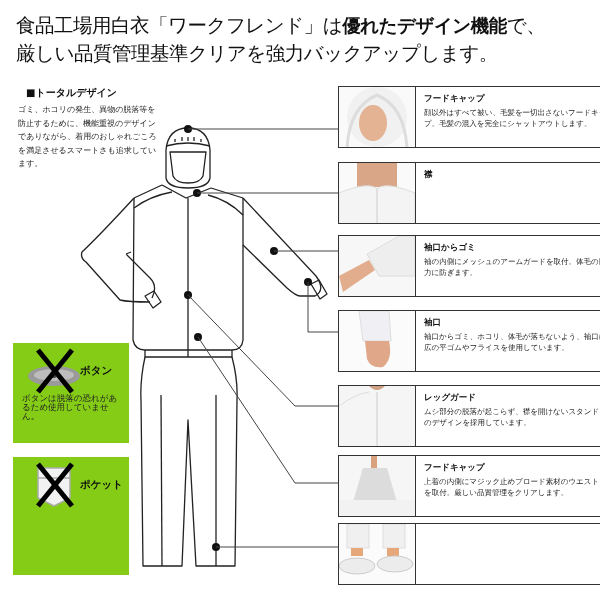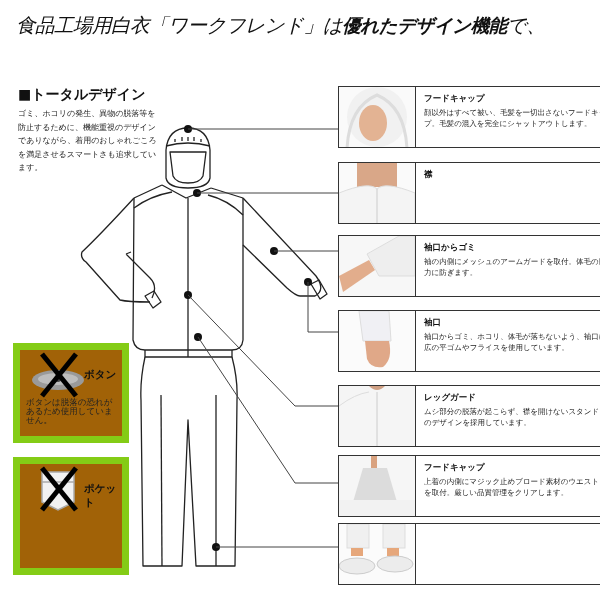--- a/index.html
+++ b/index.html
@@ -1,43 +1,44 @@
 <!DOCTYPE html>
 <html><head>
 <meta charset="utf-8">
 <style>
   html, body { margin: 0; padding: 0; background: #ffffff; }
   body { width: 600px; height: 600px; position: relative; overflow: hidden;
          font-family: "DejaVu Sans", "Liberation Sans", sans-serif; color: #111; }
   .headline { position: absolute; left: 16px; top: 12px; width: 580px;
               font-family: "DejaVu Serif", "Liberation Serif", serif; font-size: 19.5px;
-              line-height: 28px; color: #111; letter-spacing: -0.5px; font-style: italic; }
+              line-height: 28px; color: #111; letter-spacing: -0.5px; }
   .headline b { font-weight: bold; font-family: "DejaVu Sans", sans-serif; font-size: 18.5px; }
   .intro { position: absolute; left: 18px; top: 86px; width: 140px; }
-  .intro-title { font-size: 14px; font-weight: bold; margin-bottom: 3px; }
+  .intro-title { font-size: 10px; font-weight: bold; margin-bottom: 3px; margin-left: 8px; }
   .intro-text { font-size: 8px; line-height: 13.5px; color: #222; }
   svg.figure { position: absolute; left: 0; top: 0; }
   .panel { position: absolute; left: 338px; width: 298px; height: 62px;
            border: 1px solid #333; box-sizing: border-box; display: flex; background: #fff; }
   .panel-photo { width: 76px; height: 100%; border-right: 1px solid #333; position: relative;
                  overflow: hidden; background: #fafafa; }
   .panel-body { flex: 1; padding: 6px 6px 0 8px; }
   .panel-title { font-size: 8.5px; font-weight: bold; margin-bottom: 2px; }
   .panel-text { font-size: 7.5px; line-height: 11px; color: #222; }
-  .nobox { position: absolute; left: 13px; width: 116px; border: 7px solid #84cc16;
-           box-sizing: border-box; background: #a16207; }
+  .nobox { position: absolute; left: 13px; width: 116px; border: 3px solid #84cc16;
+           box-sizing: border-box; background: #84cc16; }
   .nobox-head { height: 48px; position: relative; }
   .nobox-title { position: absolute; left: 64px; top: 18px; font-size: 10.5px; font-weight: bold; }
   .nobox-text { font-size: 8.5px; line-height: 9px; padding: 0 4px 4px 6px; color: #222; }
 </style>
 </head>
 <body>
 
 <div class="headline">
   <div><span>食品工場用白衣「ワークフレンド」は</span><b>優れたデザイン機能</b><span>で、</span></div>
+  <div>厳しい品質管理基準クリアを強力バックアップします。</div>
 </div>
 
 <div class="intro">
   <div class="intro-title">■トータルデザイン</div>
   <div class="intro-text">ゴミ、ホコリの発生、異物の脱落等を防止するために、機能重視のデザインでありながら、着用のおしゃれごころを満足させるスマートさも追求しています。</div>
 </div>
 
 <svg class="figure" width="600" height="600">
   <g fill="none" stroke="#222" stroke-width="1.3" stroke-linejoin="round">
 

